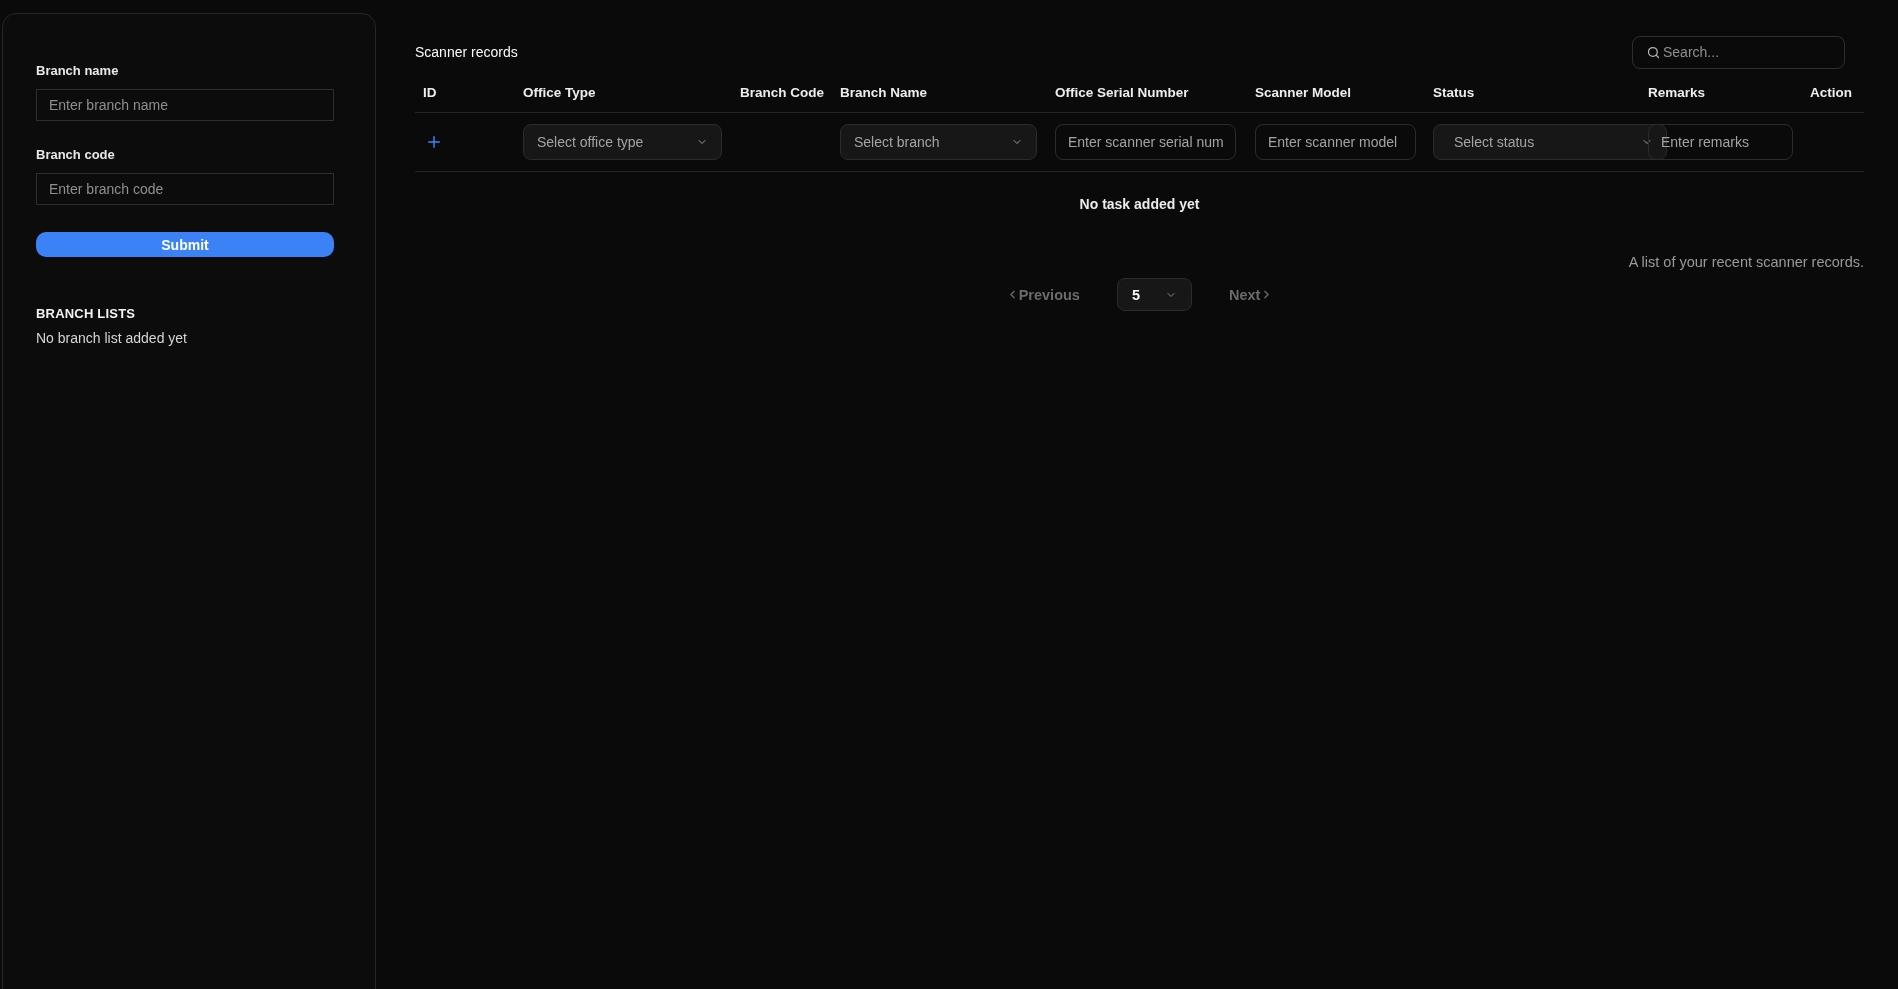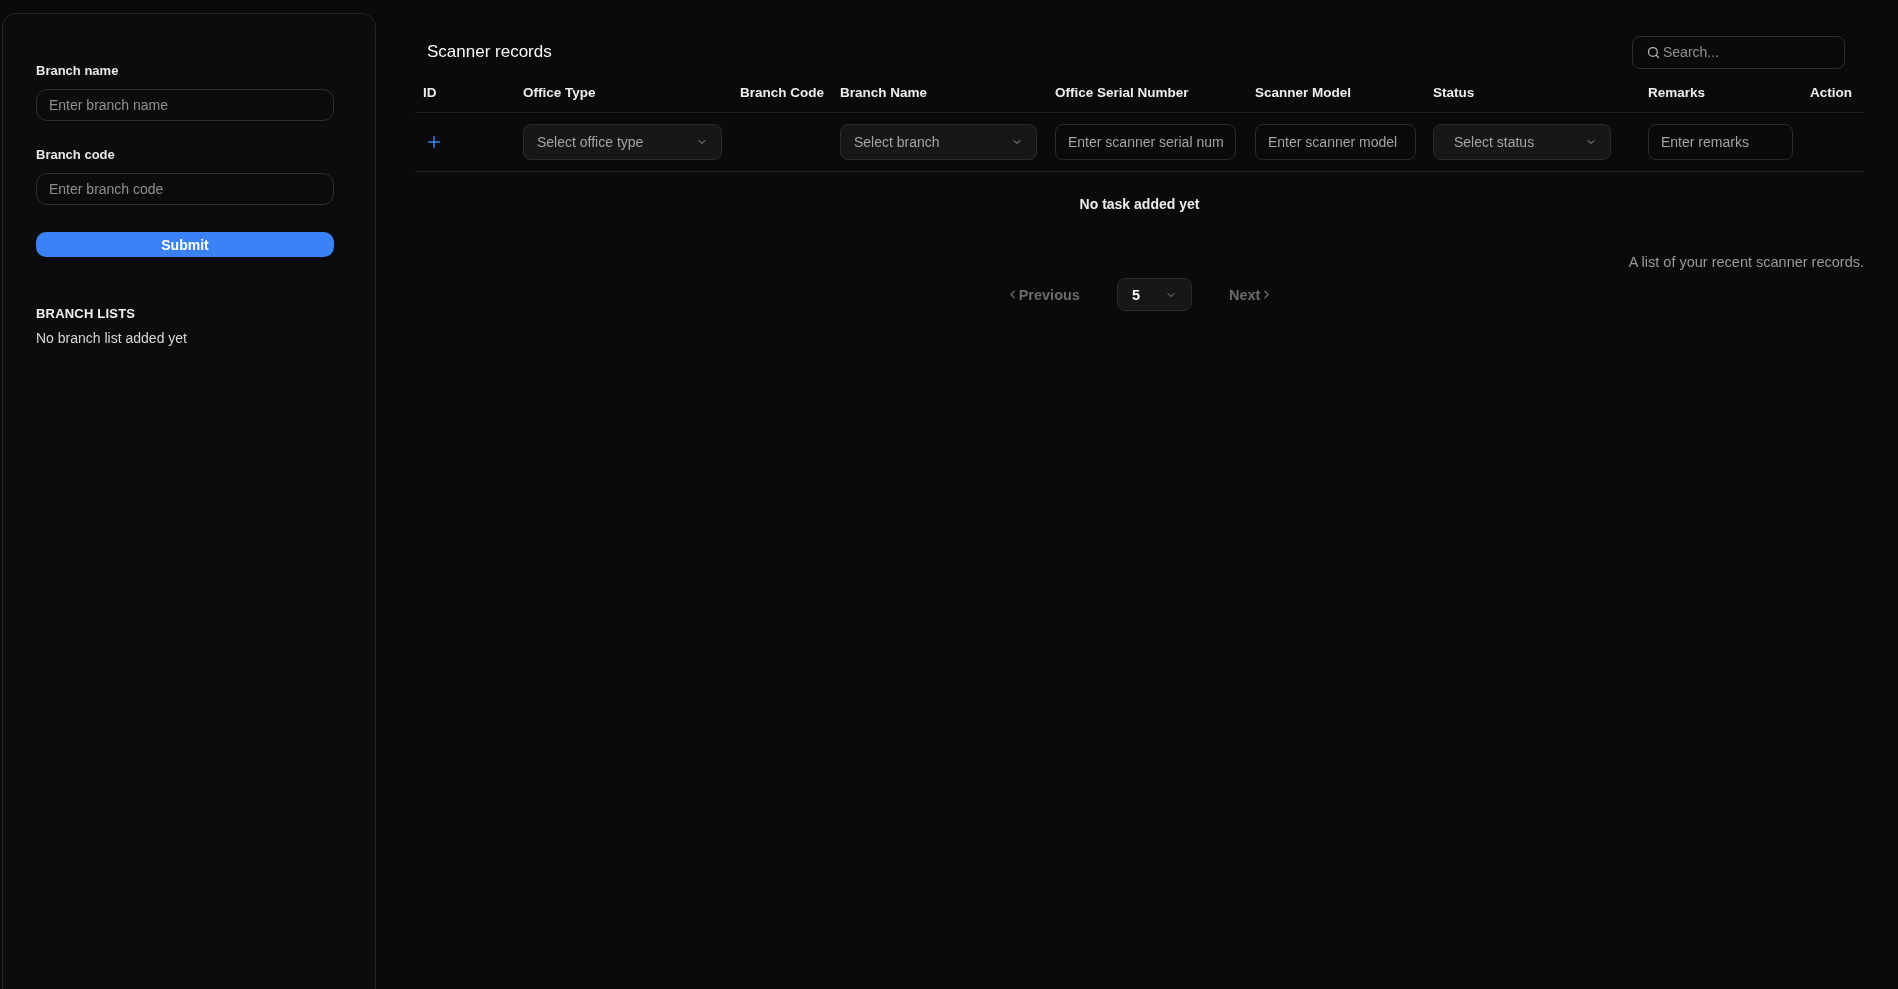--- a/index.html
+++ b/index.html
@@ -12,40 +12,40 @@
   }
   
   .sidebar{
     position:absolute;left:2px;top:13px;width:374px;height:1050px;
     background:#0c0c0c;border:1px solid #262626;border-radius:14px;
     padding:49px 38px 0 33px;
   }
   .field-label{font-size:13px;font-weight:700;color:#e8e8e8;line-height:15px;}
   .text-input{
     display:block;width:298px;height:32px;margin-top:11px;
-    background:transparent;border:1px solid #2e2e2e;border-radius:11px;
+    background:transparent;border:1px solid #2e2e2e;border-radius:0;
     padding:0 12px;font-size:14px;color:#e8e8e8;outline:none;
     font-family:inherit;
   }
   .text-input::placeholder{color:#8f8f8f;}
   .lbl-2{margin-top:26px;}
   .submit-btn{
     display:block;width:298px;height:25px;margin-top:27px;
     background:#3b82f6;color:#ffffff;border:none;border-radius:10px;
     font-size:14px;font-weight:700;cursor:pointer;font-family:inherit;
   }
   .branch-lists-heading{margin-top:49px;font-size:13px;font-weight:800;color:#f2f2f2;letter-spacing:.2px;}
   .branch-lists-empty{margin-top:9px;font-size:14px;color:#d6d6d6;}
   
   .main{position:absolute;left:376px;top:0;width:1522px;height:989px;}
   .main-header{
     margin:32px 53px 0 39px;height:40px;
     display:flex;align-items:center;justify-content:space-between;
   }
-  .page-title{font-size:17px;font-weight:500;color:#fafafa;margin-left:12px;}
+  .page-title{font-size:14px;font-weight:500;color:#fafafa;}
   .search-box{
     width:213px;height:33px;border:1px solid #2e2e2e;border-radius:8px;
     display:flex;align-items:center;padding:0 10px 0 13px;background:transparent;
   }
   .search-box input{
     flex:1;background:transparent;border:none;outline:none;color:#e8e8e8;
     font-size:14px;font-family:inherit;min-width:0;
   }
   .search-box input::placeholder{color:#8f8f8f;}
   
@@ -64,21 +64,21 @@
     height:36px;background:#171717;border:1px solid #2b2b2b;border-radius:8px;
     display:flex;align-items:center;justify-content:space-between;
     padding:0 13px;cursor:pointer;
   }
   .select-trigger .sel-text{font-size:14px;color:#a3a3a3;white-space:nowrap;overflow:hidden;}
   .row-input{
     width:100%;height:36px;background:transparent;border:1px solid #2b2b2b;border-radius:8px;
     padding:0 12px;font-size:14px;color:#e8e8e8;outline:none;font-family:inherit;
   }
   .row-input::placeholder{color:#a3a3a3;}
-  .w-office{width:199px;} .w-branch{width:197px;} .w-status{width:178px;padding-left:20px;}
+  .w-office{width:199px;} .w-branch{width:197px;} .w-status{width:234px;padding-left:20px;}
   
   .empty-state{margin-top:24px;text-align:center;font-size:14px;font-weight:600;color:#ececec;}
   .table-caption{margin-top:42px;text-align:right;font-size:14.5px;color:#9a9a9a;}
   .pagination{
     margin-top:8px;display:flex;align-items:center;justify-content:center;gap:37px;
   }
   .page-nav{
     display:flex;align-items:center;gap:0;color:#6b6b6b;
     font-size:14.5px;font-weight:700;cursor:default;
   }

